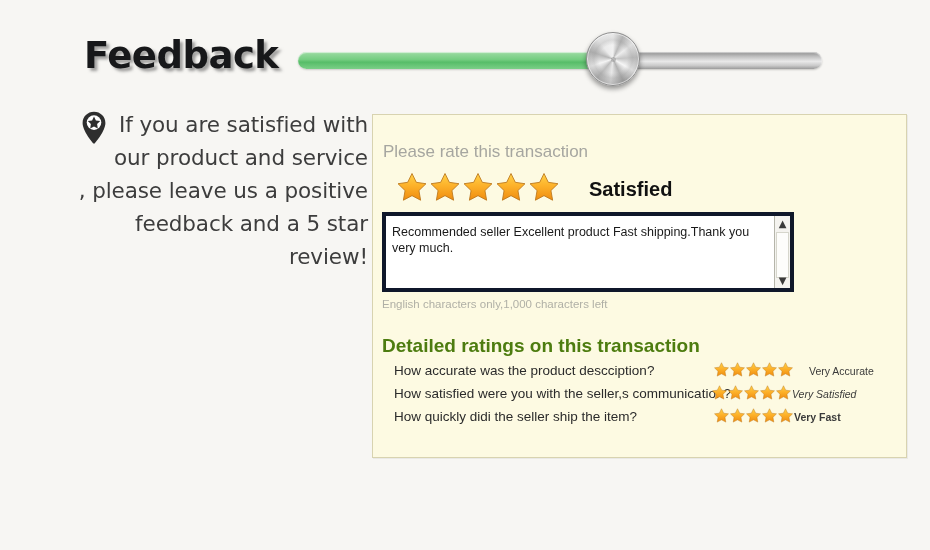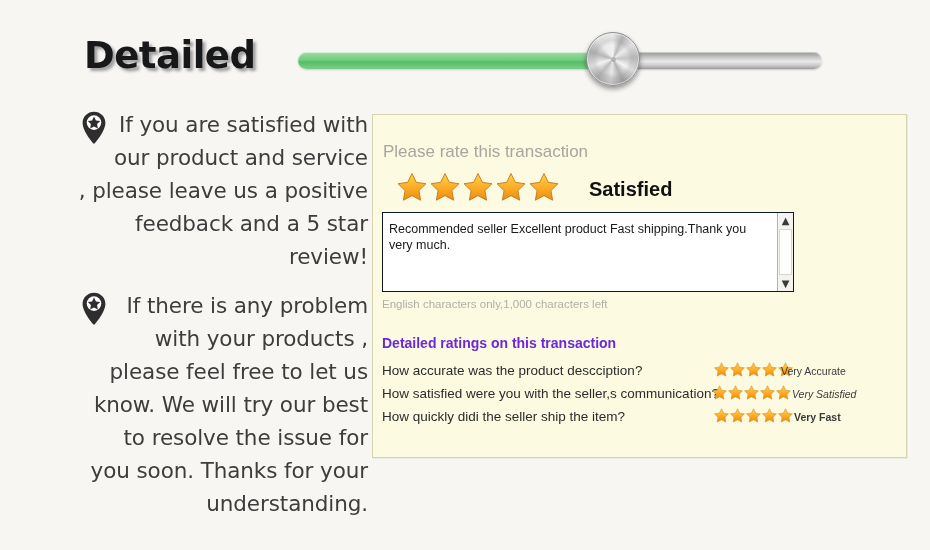--- a/index.html
+++ b/index.html
@@ -155,21 +155,21 @@
   }
 
   
   #comment-box {
     position: absolute;
     left: 9px;
     top: 97px;
     width: 412px;
     height: 80px;
     background: #ffffff;
-    border: 1px solid #0f172a;
+    border: 4px solid #0f172a;
     box-sizing: border-box;
   }
   #comment-text {
     position: absolute;
     left: 6px;
     top: 8px;
     width: 382px;
     font-size: 12.5px;
     color: #1a1a1a;
     line-height: 16px;
@@ -216,39 +216,39 @@
     top: 183px;
     font-size: 11.5px;
     color: #b0b0a6;
     font-family: "Liberation Sans", sans-serif;
     text-align: center;
   }
   #detailed-title {
     position: absolute;
     left: 9px;
     top: 220px;
-    font-size: 14px;
+    font-size: 19px;
     font-weight: bold;
-    color: #6d28d9;
+    color: #4d7c0f;
     font-family: "Liberation Sans", sans-serif;
   }
 
   #detail-rows {
     position: absolute;
     left: 9px;
     top: 246px;
     width: 470px;
   }
   .detail-row {
     position: relative;
     height: 23px;
   }
   .detail-q {
     position: absolute;
-    left: 0;
+    left: 12px;
     top: 2px;
     font-size: 13.5px;
     color: #2b2b2b;
     white-space: nowrap;
     font-family: "Liberation Sans", sans-serif;
   }
   .detail-stars {
     position: absolute;
     top: 1px;
     display: flex;
@@ -256,58 +256,50 @@
   }
   .detail-label {
     position: absolute;
     top: 4px;
     font-size: 10.5px;
     color: #3a3a3a;
     white-space: nowrap;
     font-family: "Liberation Sans", sans-serif;
   }
   .row-0 .detail-stars { left: 332px; }
-  .row-0 .detail-label { left: 399px; text-align: center; }
+  .row-0 .detail-label { left: 427px; text-align: center; }
   .row-1 .detail-stars { left: 330px; }
   .row-1 .detail-label { left: 410px; font-style: italic; }
   .row-2 .detail-stars { left: 332px; }
   .row-2 .detail-label { left: 412px; font-weight: bold; }
 </style>
 </head>
 <body>
 
 <div id="header">
-  <div id="page-title">Detailed</div>
+  <div id="page-title">Feedback</div>
 
   <div id="slider">
     <div class="track track-rest"></div>
     <div class="track track-fill"></div>
     <div id="slider-knob"></div>
   </div>
 </div>
 
 <div id="left-column">
 
   <div class="note-block">
     <svg class="pin-icon" viewBox="0 0 26 33">
       <path d="M13 0.8C6.6 0.8 1.6 5.7 1.6 11.9c0 7.7 9.3 18.8 10.6 20.3a1.05 1.05 0 0 0 1.6 0C15.1 30.7 24.4 19.6 24.4 11.9 24.4 5.7 19.4 0.8 13 0.8z" fill="#2e2e2e"></path>
       <circle cx="13" cy="11.6" r="7.3" fill="#ffffff"></circle>
       <path d="M13 5.6l1.9 3.9 4.3.6-3.1 3 .7 4.3-3.8-2-3.8 2 .7-4.3-3.1-3 4.3-.6z" fill="#2e2e2e"></path>
     </svg>
     <div class="note-text">If you are satisfied with our product and service , please leave us a positive feedback and a 5 star review!</div>
   </div>
 
-  <div class="note-block">
-    <svg class="pin-icon" viewBox="0 0 26 33">
-      <path d="M13 0.8C6.6 0.8 1.6 5.7 1.6 11.9c0 7.7 9.3 18.8 10.6 20.3a1.05 1.05 0 0 0 1.6 0C15.1 30.7 24.4 19.6 24.4 11.9 24.4 5.7 19.4 0.8 13 0.8z" fill="#2e2e2e"></path>
-      <circle cx="13" cy="11.6" r="7.3" fill="#ffffff"></circle>
-      <path d="M13 5.6l1.9 3.9 4.3.6-3.1 3 .7 4.3-3.8-2-3.8 2 .7-4.3-3.1-3 4.3-.6z" fill="#2e2e2e"></path>
-    </svg>
-    <div class="note-text">If there is any problem with your products , please feel free to let us know. We will try our best to resolve the issue for you soon. Thanks for your understanding.</div>
-  </div>
 
 </div>
 
 <div id="rating-panel">
 
   <div id="rate-prompt">Please rate this transaction</div>
 
   <div id="main-stars">
       <svg width="30" height="30" viewBox="0 0 32 32">
         <defs>

